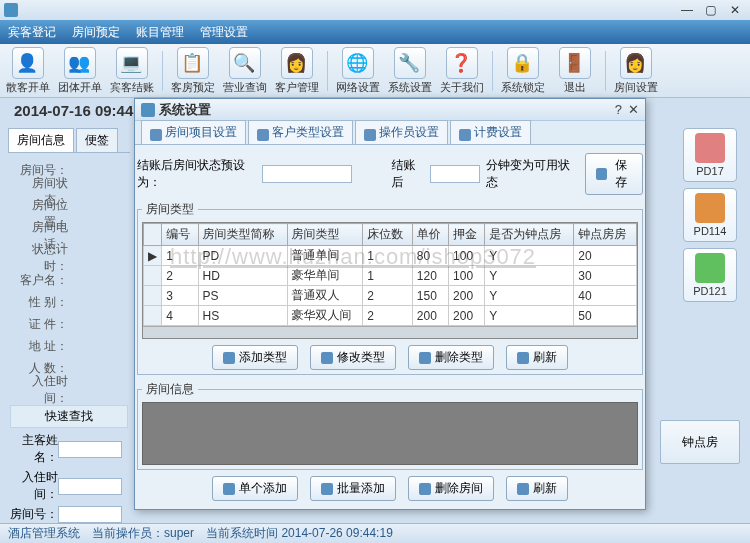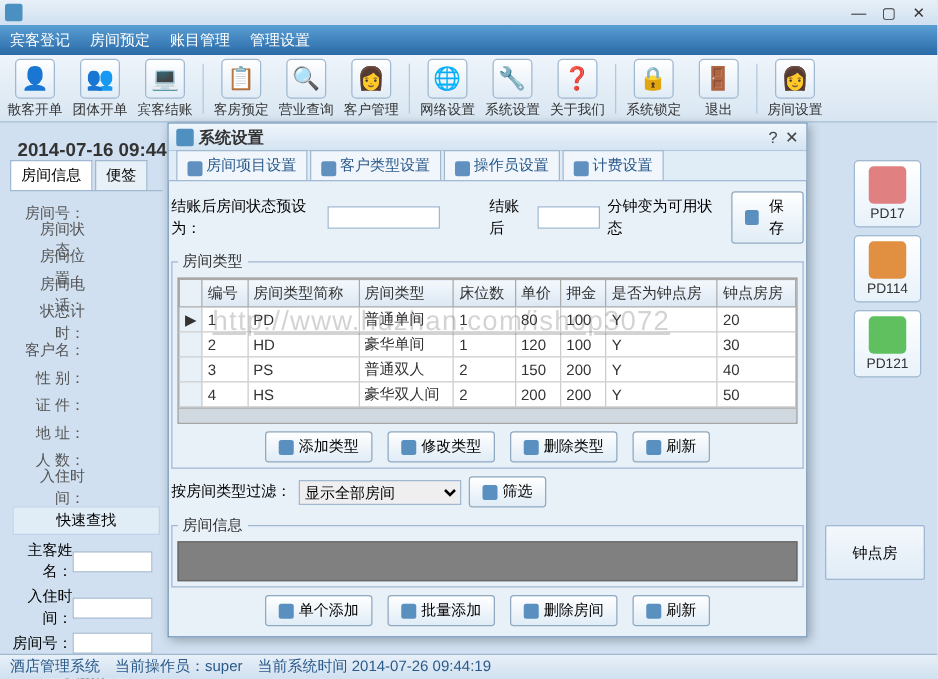--- a/index.html
+++ b/index.html
@@ -8,21 +8,21 @@
 .titlebar .sys-ico { width: 14px; height: 14px; background: #4a90c0; border-radius: 2px; margin-right: 4px; }
 .win-controls { margin-left: auto; display: flex; gap: 2px; }
 .win-controls span { width: 22px; height: 14px; display: flex; align-items: center; justify-content: center; color: #333; cursor: pointer; }
 .menubar { background: linear-gradient(#5a9fd4,#2a6aa8); height: 24px; display: flex; align-items: center; padding: 0 8px; gap: 16px; color: #fff; }
 .menubar span { cursor: pointer; }
 .toolbar { background: linear-gradient(#eef4fa,#d8e6f2); height: 54px; display: flex; align-items: center; padding: 0 4px; gap: 4px; border-bottom: 1px solid #a8c0d8; }
 .tool-item { width: 48px; height: 50px; display: flex; flex-direction: column; align-items: center; justify-content: center; cursor: pointer; border: 1px solid transparent; border-radius: 3px; }
 .tool-ico { width: 32px; height: 32px; border: 1px solid #a0b8d0; border-radius: 4px; background: linear-gradient(#fff,#e0ecf6); display: flex; align-items: center; justify-content: center; font-size: 18px; }
 .tool-label { font-size: 11px; color: #333; margin-top: 1px; white-space: nowrap; }
 .tool-sep { width: 1px; height: 40px; background: #b0c8e0; margin: 0 2px; }
-.datetime { position: absolute; left: 14px; top: 112px; font-size: 15px; font-weight: bold; color: #333; }
+.datetime { position: absolute; left: 14px; top: 102px; font-size: 15px; font-weight: bold; color: #333; }
 .left-panel { position: absolute; left: 8px; top: 128px; width: 122px; }
 .left-tabs { display: flex; border-bottom: 1px solid #a0b8d0; }
 .left-tab { padding: 3px 8px; background: #e8f0f8; border: 1px solid #a0b8d0; border-bottom: none; margin-right: 2px; cursor: pointer; }
 .left-tab.active { background: #fff; }
 .info-form { padding: 6px 2px; }
 .info-row { display: flex; align-items: center; height: 22px; color: #555; }
 .info-row label { width: 58px; text-align: right; }
 .group-head { background: #e0ecf6; padding: 2px 18px; margin: 4px 0; border: 1px solid #c0d4e8; text-align: center; }
 .search-row { display: flex; align-items: center; margin: 3px 0; }
 .search-row label { width: 48px; text-align: right; }
@@ -308,28 +308,20 @@
           <div class="grid-scroll"></div>
         </div>
       <div class="btn-row" style="margin-top:6px" id="type-btns">
           <button class="btn"><span class="bi"></span>添加类型</button>
           <button class="btn"><span class="bi"></span>修改类型</button>
           <button class="btn"><span class="bi"></span>删除类型</button>
           <button class="btn"><span class="bi"></span>刷新</button>
         </div>
     </fieldset>
 
-    <div class="filter-row">
-      <span>按房间类型过滤：</span>
-      <select><option>显示全部房间</option></select>
-      <button class="btn">
-          <span class="bi"></span>
-          <span>筛选</span>
-        </button>
-    </div>
 
     <fieldset style="flex:1;display:flex;flex-direction:column">
       <legend>房间信息</legend>
       <div class="detail-area"></div>
     </fieldset>
 
     <div class="btn-row" id="room-btns">
         <button class="btn"><span class="bi"></span>单个添加</button>
         <button class="btn"><span class="bi"></span>批量添加</button>
         <button class="btn"><span class="bi"></span>删除房间</button>

